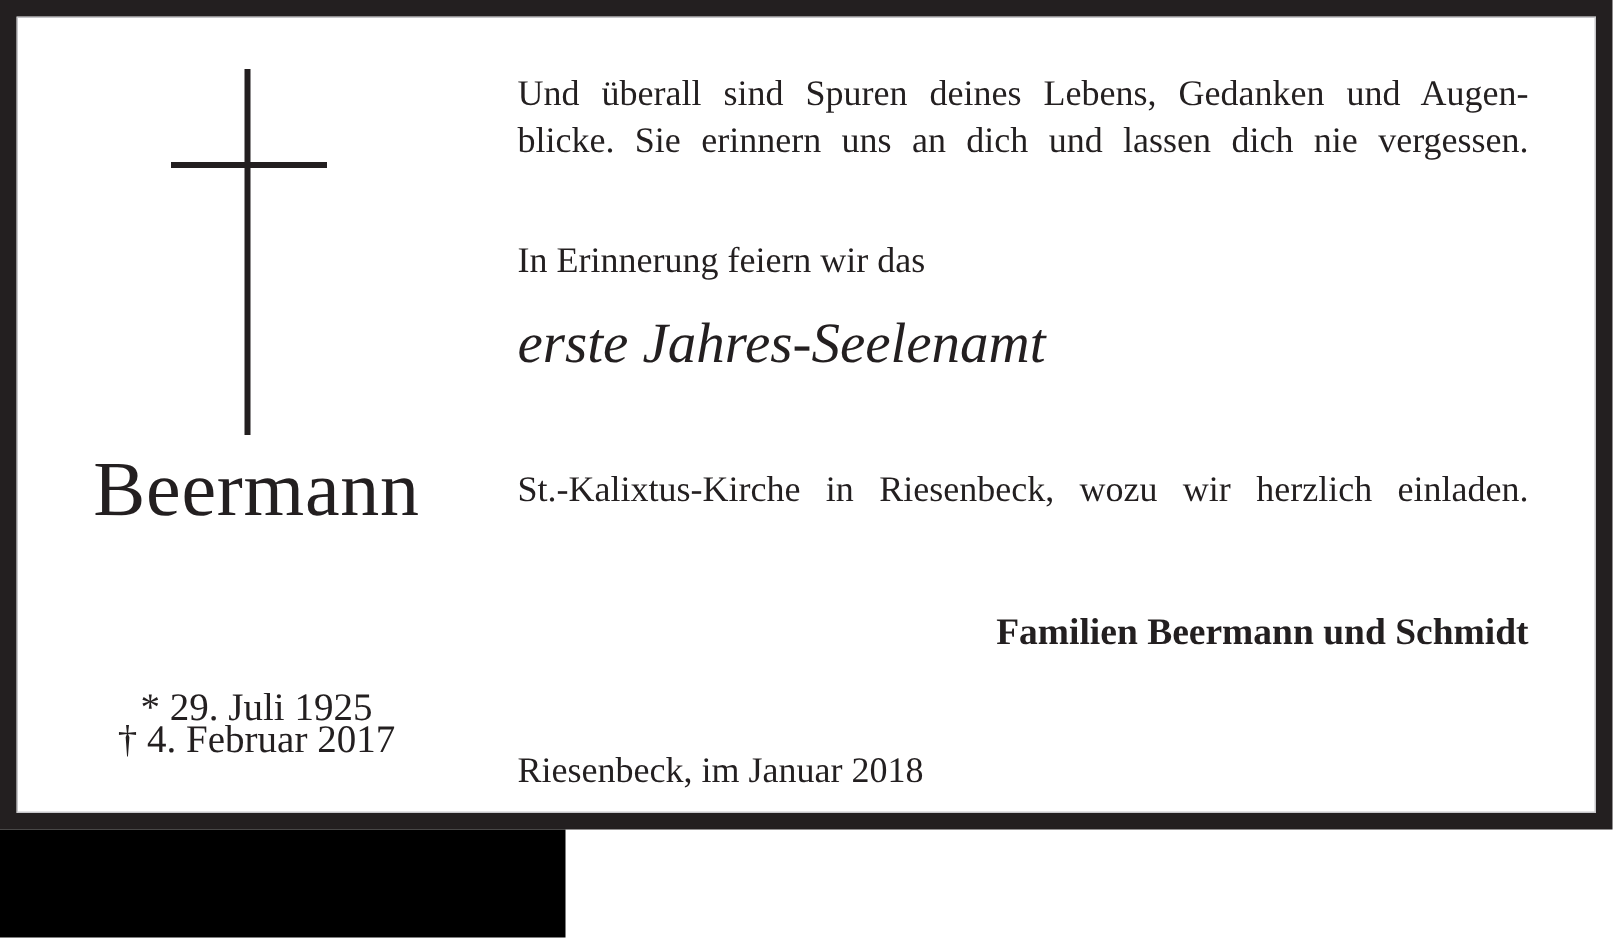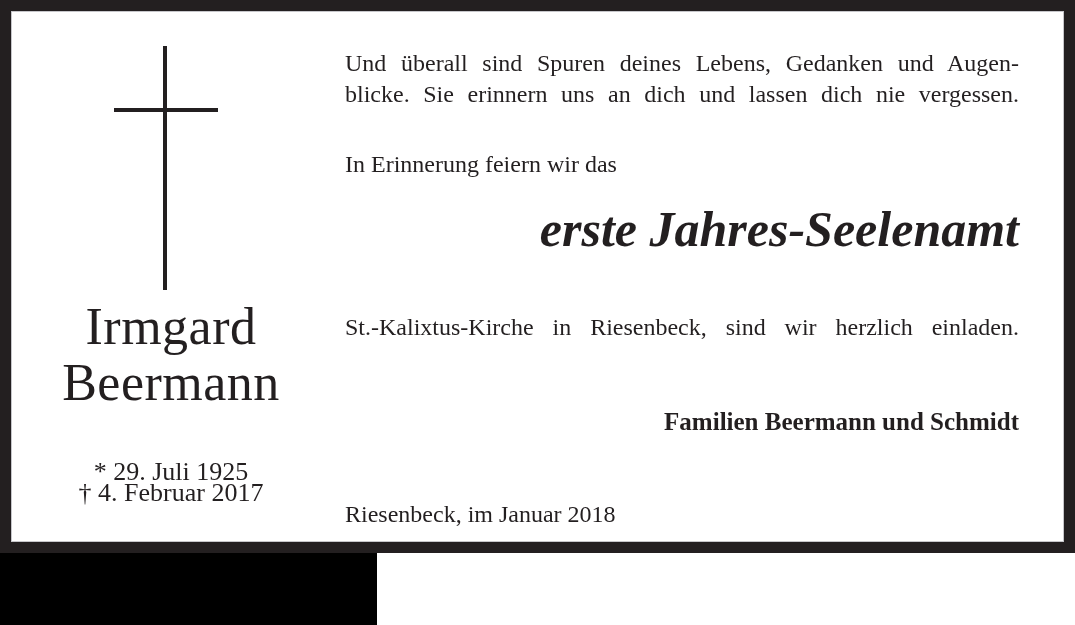--- a/index.html
+++ b/index.html
@@ -61,30 +61,29 @@
   .rcol-line {
     position: absolute;
     left: 334px;
     width: 674px;
     font-size: 24px;
     line-height: 31px;
   }
   .just { text-align: justify; text-align-last: justify; }
   .q1 { top: 37px; }
   .q2 { top: 68px; }
-  .intro { top: 138px; }
+  .intro { top: 148px; }
   .event-title {
     position: absolute;
     left: 334px; top: 196px;
     width: 674px;
-    font-size: 50px;
+    font-size: 38px;
     line-height: 44px;
     font-style: italic;
-    text-align: right;
-    font-weight: bold;
+    text-align: left;
   }
   .d1 { top: 270px; }
   .d2 { top: 301px; }
   .signature {
     position: absolute;
     left: 334px; top: 395px;
     width: 674px;
     font-size: 25px;
     line-height: 31px;
     font-weight: bold;
@@ -106,35 +105,34 @@
 <div class="card">
 
   
   <span>
     <span class="cross-v"></span>
     <span class="cross-h"></span>
   </span>
 
   
   <div class="deceased-name">
-    <div>Irmgard</div>
     <div>Beermann</div>
   </div>
   <div class="deceased-sub birth">* 29. Juli 1925</div>
   <div class="deceased-sub death">† 4. Februar 2017</div>
 
   
   <div class="rcol-line just q2">blicke. Sie erinnern uns an dich und lassen dich nie vergessen.</div>
   <div class="rcol-line just q1">Und überall sind Spuren deines Lebens, Gedanken und Augen-</div>
 
   <div class="rcol-line intro">In Erinnerung feiern wir das</div>
 
   <div class="event-title">erste Jahres-Seelenamt</div>
 
-  <div class="rcol-line just d2">St.-Kalixtus-Kirche in Riesenbeck, sind wir herzlich einladen.</div>
+  <div class="rcol-line just d2">St.-Kalixtus-Kirche in Riesenbeck, wozu wir herzlich einladen.</div>
 
   <div class="signature">Familien Beermann und Schmidt</div>
 
   <div class="rcol-line place-date">Riesenbeck, im Januar 2018</div>
 
 </div>
 
 <div class="redaction"></div>
 
 </body></html>

